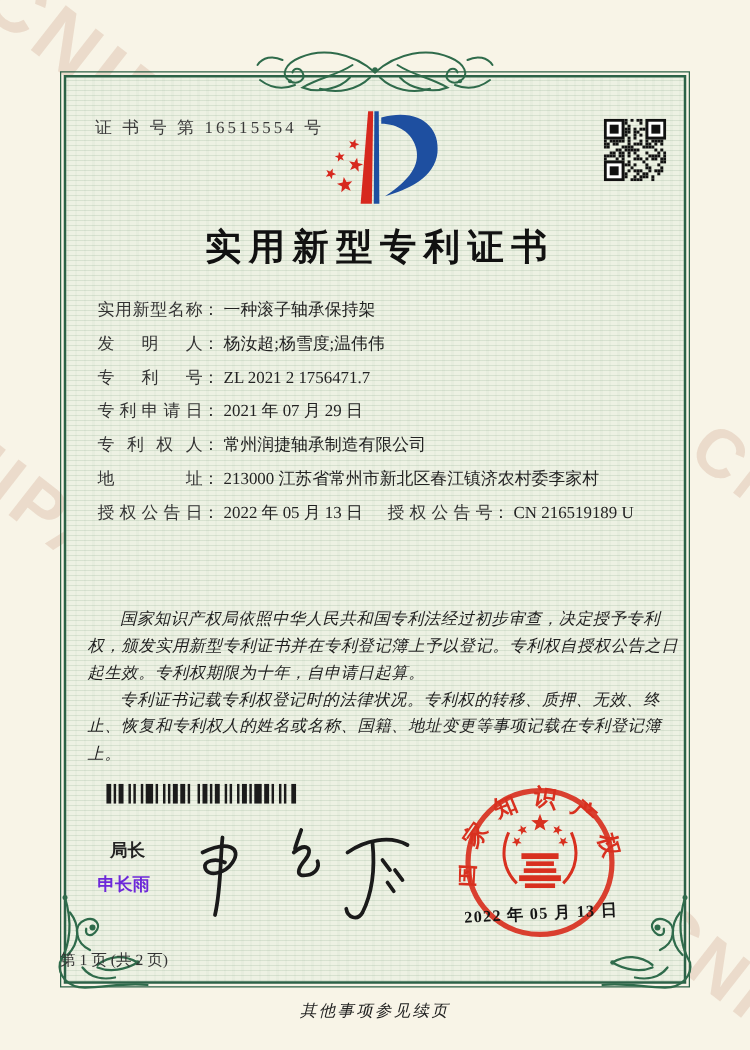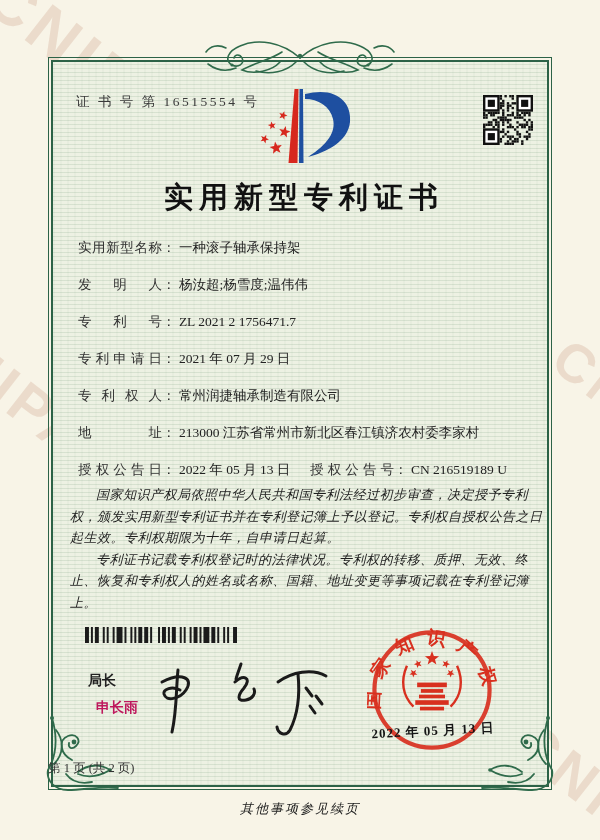--- a/index.html
+++ b/index.html
@@ -12,32 +12,32 @@
       background:repeating-linear-gradient(0deg, rgba(96,142,104,.16) 0 1px, transparent 1px 4px),
                  repeating-linear-gradient(90deg, rgba(120,160,128,.05) 0 2px, transparent 2px 7px),
                  #edf1e3;}
   .ornament{position:absolute;pointer-events:none;}
   .cert-no{position:absolute;left:76px;top:93px;font-size:13.5px;letter-spacing:2.5px;color:#3a3a3a;}
   .logo{position:absolute;left:248px;top:86px;}
   .qr{position:absolute;left:483px;top:95px;}
   .title{position:absolute;left:0;top:174px;width:100%;text-align:center;margin:4px;
          font-size:29px;font-weight:700;letter-spacing:6px;color:#111;}
   .fields{position:absolute;left:78px;top:237px;right:48px;font-size:13.5px;}
-  .frow{position:relative;height:22px;line-height:22px;margin-bottom:15px;white-space:nowrap;}
+  .frow{position:relative;height:22px;line-height:22px;margin-bottom:5px;white-space:nowrap;}
   .flabel{display:inline-block;width:84px;text-align:justify;text-align-last:justify;vertical-align:top;color:#333;}
   .fvalue{color:#222;}
   .grant-no{position:absolute;left:232px;top:0;font-family:Liberation Serif, serif;}
   .body-text{position:absolute;left:70px;right:56px;top:484px;font-size:13px;line-height:21.5px;
              font-style:italic;letter-spacing:.5px;color:#1d1d1d;}
   .body-text p{margin:0;text-indent:2em;}
   .barcode{position:absolute;left:85px;top:627px;}
   .sig-title{position:absolute;left:88px;top:672px;font-family:"Liberation Sans","DejaVu Sans",sans-serif;
              font-size:14px;font-weight:600;color:#222;}
-  .sig-name{position:absolute;left:96px;top:699px;font-family:Liberation Mono, monospace;
-            font-size:14px;font-weight:600;color:#be185d;}
+  .sig-name{position:absolute;left:78px;top:699px;font-family:Liberation Mono, monospace;
+            font-size:14px;font-weight:600;color:#6d28d9;}
   .signature{position:absolute;left:140px;top:648px;}
   .seal{position:absolute;left:367px;top:625px;}
   .seal-date{position:absolute;left:358px;top:722px;width:150px;text-align:center;font-size:13px;
              font-weight:700;color:#151515;letter-spacing:1px;transform:rotate(-3deg);}
   .page-indicator{position:absolute;left:48px;top:760px;width:504px;text-align:left;font-size:12.5px;color:#333;}
   .continuation{position:absolute;left:0;top:800px;width:100%;text-align:center;font-size:13px;
                 font-style:italic;color:#222;letter-spacing:2px;}
 </style>
 </head>
 <body>

